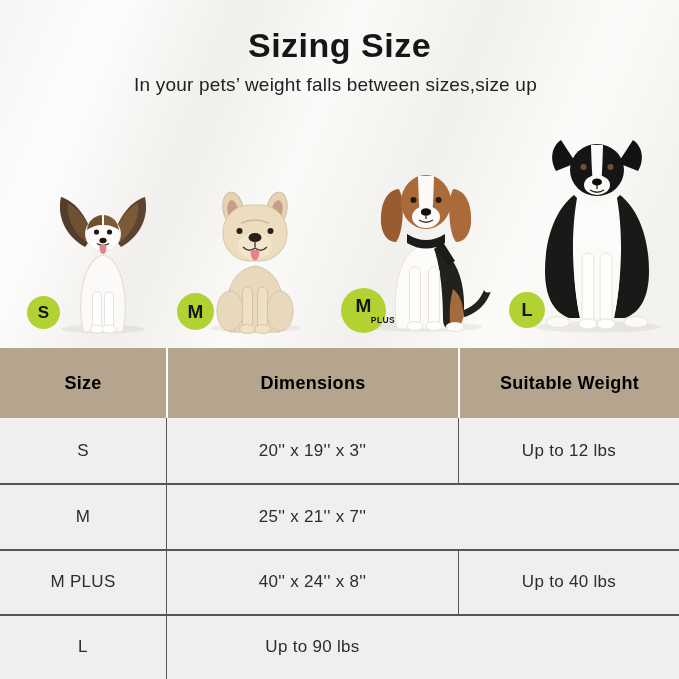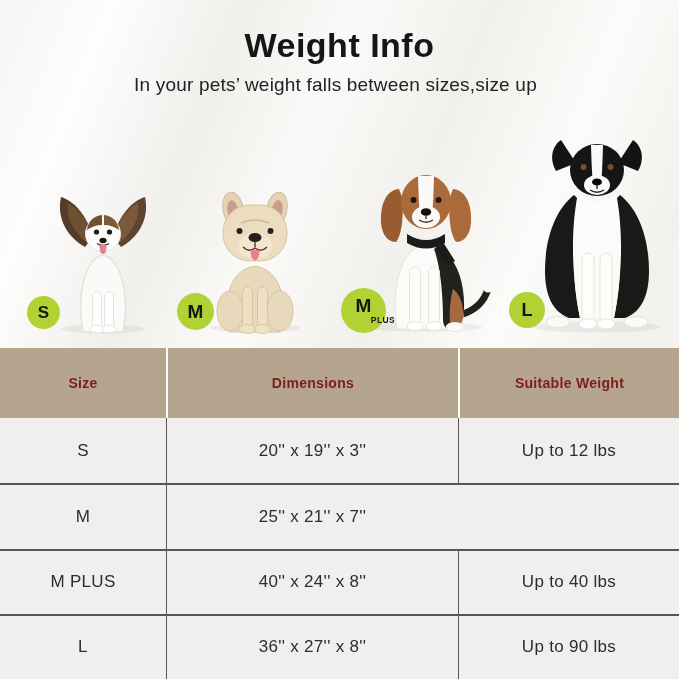--- a/index.html
+++ b/index.html
@@ -35,35 +35,35 @@
   .badge-s{left:27px;top:296px;width:33px;height:33px;font-size:17px;}
   .badge-m{left:177px;top:293px;width:37px;height:37px;font-size:19px;}
   .badge-mplus{left:341px;top:288px;width:45px;height:45px;}
   .badge-mplus .main{font-size:19px;}
   .badge-mplus .sub{font-size:8.5px;margin-left:39px;}
   .badge-l{left:509px;top:292px;width:36px;height:36px;font-size:18px;}
 
   
   .table{position:absolute;left:0;right:0;top:348px;bottom:0;display:flex;flex-direction:column;}
   .thead{height:70px;flex:0 0 70px;background:#b5a48e;display:grid;grid-template-columns:166px 292px 1fr;}
-  .th{display:flex;align-items:center;justify-content:center;color:#7f1d1d;font-weight:bold;font-size:14px;letter-spacing:.3px;}
+  .th{display:flex;align-items:center;justify-content:center;color:#000000;font-weight:bold;font-size:18px;letter-spacing:.3px;}
   .th + .th{border-left:2px solid #fbfbfa;}
   .tbody{flex:1;display:grid;grid-template-rows:repeat(4,1fr);background:#f0efed;}
   .trow{display:grid;grid-template-columns:166px 292px 1fr;}
   .trow + .trow{border-top:2px solid #565654;}
   .td{display:flex;align-items:center;justify-content:center;color:#2d2d2d;font-size:17px;letter-spacing:.3px;}
   .td + .td{border-left:1.5px solid #565654;}
 </style>
 </head>
 <body>
 
 <div class="canvas">
 
   <div class="hdr">
-    <h1>Weight Info</h1>
+    <h1>Sizing Size</h1>
     <p>In your pets’ weight falls between sizes,size up</p>
   </div>
 
   <div class="dogs">
 
     <div class="dog dog-s">
       <svg viewBox="0 0 106 142">
         <ellipse cx="53" cy="137" rx="42" ry="4.5" fill="rgba(0,0,0,0.05)"></ellipse>
         <path d="M43,45 C36,22 24,9 11,5 C7,23 14,43 35,55 Z" fill="#533d2a"></path>
         <path d="M42,44 C37,28 28,16 18,11 C16,24 22,39 36,50 Z" fill="#6f5132"></path>
@@ -193,19 +193,18 @@
         <div class="td">M</div>
         <div class="td">25'' x 21'' x 7''</div>
       </div>
       <div class="trow">
         <div class="td">M PLUS</div>
         <div class="td">40'' x 24'' x 8''</div>
         <div class="td">Up to 40 lbs</div>
       </div>
       <div class="trow">
         <div class="td">L</div>
-        <div class="td">36'' x 27'' x 8''</div>
         <div class="td">Up to 90 lbs</div>
       </div>
     </div>
   </div>
 
 </div>
 
 </body></html>

